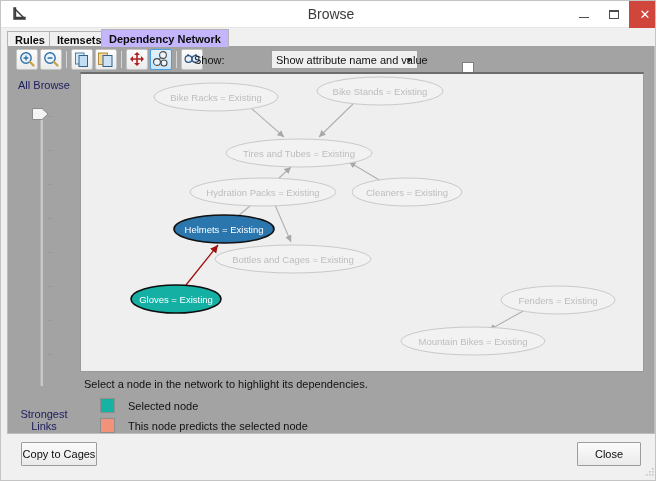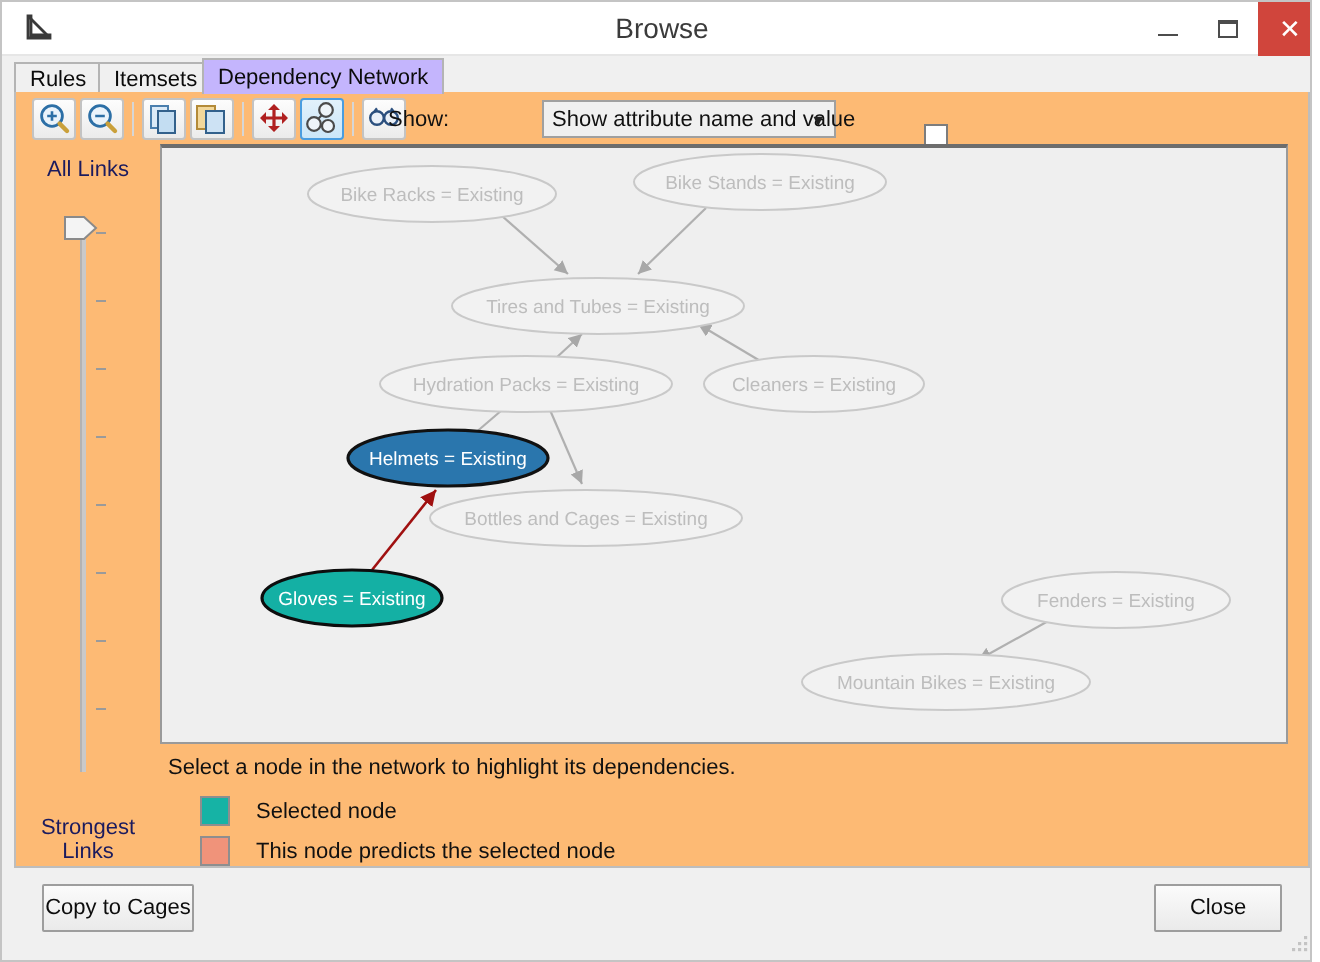--- a/index.html
+++ b/index.html
@@ -81,21 +81,21 @@
     width: 10px; height: 9px;
     border: 1px solid #4c4c4c;
     border-top-width: 2px;
     box-sizing: border-box;
   }
 
   
   .tabstrip {
     position: absolute;
     left: 6px; top: 28px;
-    width: 648px; height: 18px;
+    width: 648px; height: 18px; font-weight: bold;
   }
   .tab {
     position: absolute;
     top: 2px;
     height: 16px;
     padding: 0 7px;
     line-height: 16px;
     font-size: 11px;
     color: #0b0b0b;
     background: #f0f0f0;
@@ -117,21 +117,21 @@
     left: 0; top: 17px;
     width: 648px; height: 1px;
     background: #b4b4b4;
   }
 
   
   .panel {
     position: absolute;
     left: 6px; top: 45px;
     width: 648px; height: 388px;
-    background: #fdba74;
+    background: #a3a3a3;
     border: 1px solid #bdbdbd;
     border-top: none;
     box-sizing: border-box;
   }
 
   
   .toolbar {
     position: absolute;
     left: 0; top: 0;
     width: 646px; height: 26px;
@@ -422,21 +422,21 @@
         <span class="arrow">▼</span>
       </div>
 
       <div class="chkwrap">
         <span class="chkbox"></span>
         <span class="chklabel">Show long name</span>
       </div>
     </div>
 
     <div class="slider-col">
-      <div class="alllinks">All Links</div>
+      <div class="alllinks">All Browse</div>
       <div class="track"></div>
       <div class="tick" style="top:78px;"></div>
       <div class="tick" style="top:112px;"></div>
       <div class="tick" style="top:146px;"></div>
       <div class="tick" style="top:180px;"></div>
       <div class="tick" style="top:214px;"></div>
       <div class="tick" style="top:248px;"></div>
       <div class="tick" style="top:282px;"></div>
       <div class="tick" style="top:44px;"></div>
       <div class="thumb">

